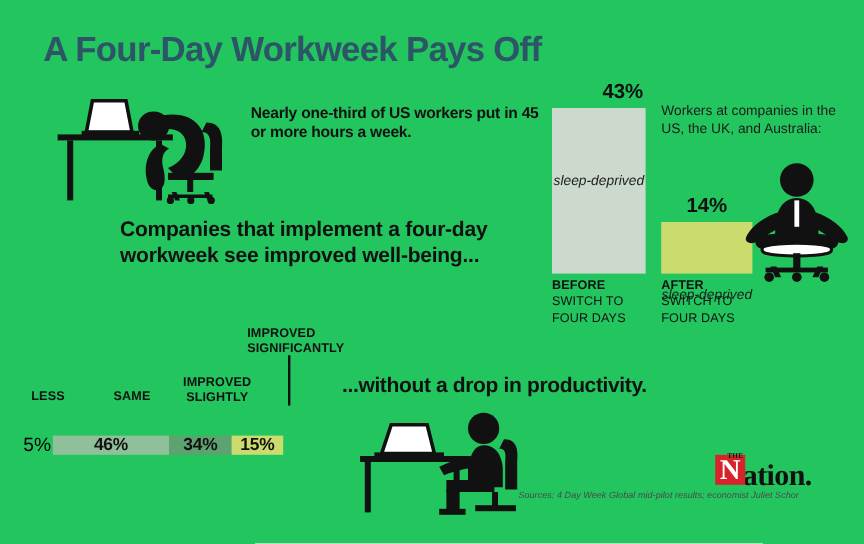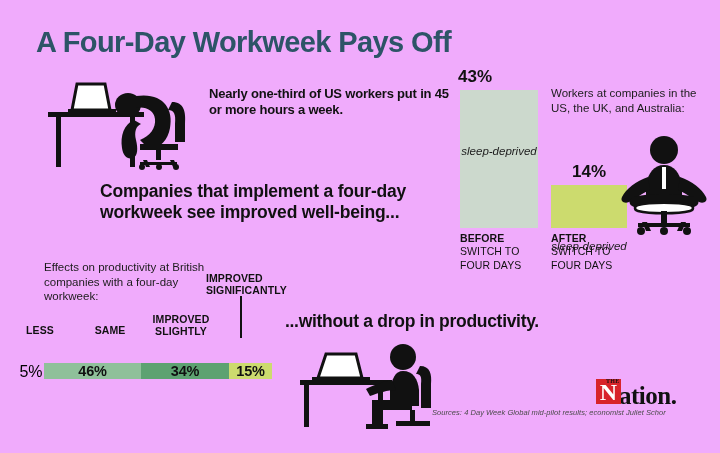--- a/index.html
+++ b/index.html
@@ -8,21 +8,21 @@
     background: #ffffff;
   }
   body {
     font-family: "Liberation Sans", sans-serif;
     -webkit-font-smoothing: antialiased;
   }
   #infographic {
     position: relative;
     width: 720px;
     height: 453px;
-    background: #f0abfc;
+    background: #22c55e;
     overflow: hidden;
   }
 
   
   .title {
     position: absolute;
     left: 36px;
     top: 26px;
     font-size: 29px;
     font-weight: bold;
@@ -98,21 +98,21 @@
     height: 43px;
     background: #ccdb6e;
   }
   .cmp-pct {
     position: absolute;
     font-size: 17px;
     font-weight: bold;
     color: #111111;
     text-align: center;
   }
-  .cmp-pct-before { left: 436px; top: 67px; width: 78px; }
+  .cmp-pct-before { left: 480px; top: 67px; width: 78px; }
   .cmp-pct-after  { left: 551px; top: 162px; width: 76px; }
 
   .cmp-inbar {
     position: absolute;
     font-style: italic;
     font-size: 11.5px;
     color: #1c1c1c;
     text-align: center;
     line-height: 1.2;
     margin-top: 48px;
@@ -325,34 +325,33 @@
         <rect x="26" y="90" width="52" height="4"></rect>
         <path d="M30 89 L34 98 L39 98 L35 89 Z"></path>
         <path d="M74 89 L70 98 L65 98 L69 89 Z"></path>
         <circle cx="29" cy="98" r="4"></circle>
         <circle cx="75" cy="98" r="4"></circle>
         <circle cx="52" cy="98" r="4"></circle>
       </g>
     </svg>
   </div>
 
-  <div class="note note-productivity">Effects on productivity at British companies with a four-day workweek:</div>
 
   <div class="stack-label lbl-less">LESS</div>
   <div class="stack-label lbl-same">SAME</div>
   <div class="stack-label lbl-impsl">IMPROVED<br>SLIGHTLY</div>
   <div class="stack-label lbl-impsg">IMPROVED<br>SIGNIFICANTLY</div>
   <div class="leader-line"></div>
 
   <div class="stack">
     <div class="stack-seg" style="width:22px;background:#d9e4dc;"></div>
     <div class="stack-seg" style="width:97px;background:#8fc09a;">
       <span class="seg-val">46%</span>
     </div>
-    <div class="stack-seg" style="width:88px;background:#5da271;">
+    <div class="stack-seg" style="width:52px;background:#5da271;">
       <span class="seg-val">34%</span>
     </div>
     <div class="stack-seg" style="width:43px;background:#ccdb6e;">
       <span class="seg-val">15%</span>
     </div>
   </div>
   <div style="position:absolute;left:18px;top:363px;width:26px;text-align:center;">
     <span class="seg-val">5%</span>
   </div>
 

